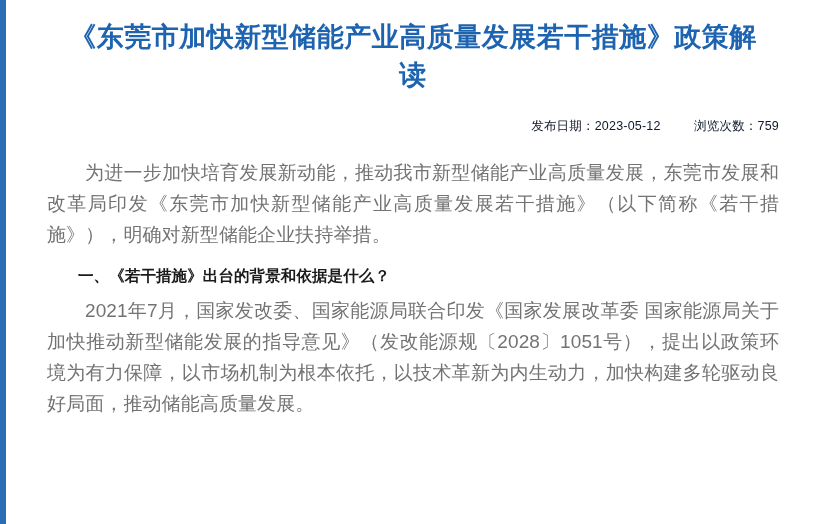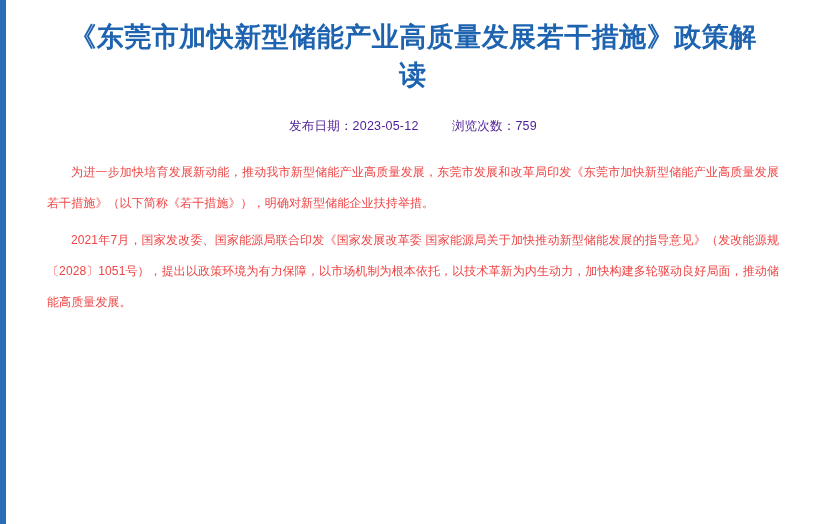--- a/index.html
+++ b/index.html
@@ -38,39 +38,39 @@
     line-height: 38px;
     font-weight: bold;
     color: #1d63b0;
     text-align: center;
     letter-spacing: 0.5px;
     margin: 4px 0 0 0;
     padding: 0 10px;
   }
   .meta-row {
     margin-top: 24px;
-    text-align: center;
+    text-align: right;
     font-size: 12.5px;
-    color: #4c1d95;
+    color: #0f172a;
     letter-spacing: 0.2px;
   }
   .meta-row span {
     display: inline-block;
   }
   .meta-gap {
     display: inline-block;
     width: 26px;
   }
   .body-text {
     margin-top: 22px;
   }
   p.para {
-    font-size: 12px;
+    font-size: 19px;
     line-height: 31px;
-    color: #ef4444;
+    color: #737373;
     margin: 0 0 6px 0;
     text-align: justify;
     text-indent: 2em;
     letter-spacing: 0.1px;
   }
   p.heading {
     font-size: 15.5px;
     line-height: 31px;
     font-weight: bold;
     color: #1a1a1a;
@@ -92,16 +92,17 @@
   <h1 class="doc-title">《东莞市加快新型储能产业高质量发展若干措施》政策解读</h1>
 
   <div class="meta-row">
     <span>发布日期：2023-05-12</span>
     <span class="meta-gap"></span>
     <span>浏览次数：759</span>
   </div>
 
   <div class="body-text">
     <p class="para">为进一步加快培育发展新动能，推动我市新型储能产业高质量发展，东莞市发展和改革局印发《东莞市加快新型储能产业高质量发展若干措施》（以下简称《若干措施》），明确对新型储能企业扶持举措。</p>
+    <p class="heading">一、《若干措施》出台的背景和依据是什么？</p>
     <p class="para">2021年7月，国家发改委、国家能源局联合印发《国家发展改革委 国家能源局关于加快推动新型储能发展的指导意见》（发改能源规〔2028〕1051号），提出以政策环境为有力保障，以市场机制为根本依托，以技术革新为内生动力，加快构建多轮驱动良好局面，推动储能高质量发展。</p>
   </div>
 
 </div>
 
 </body></html>

